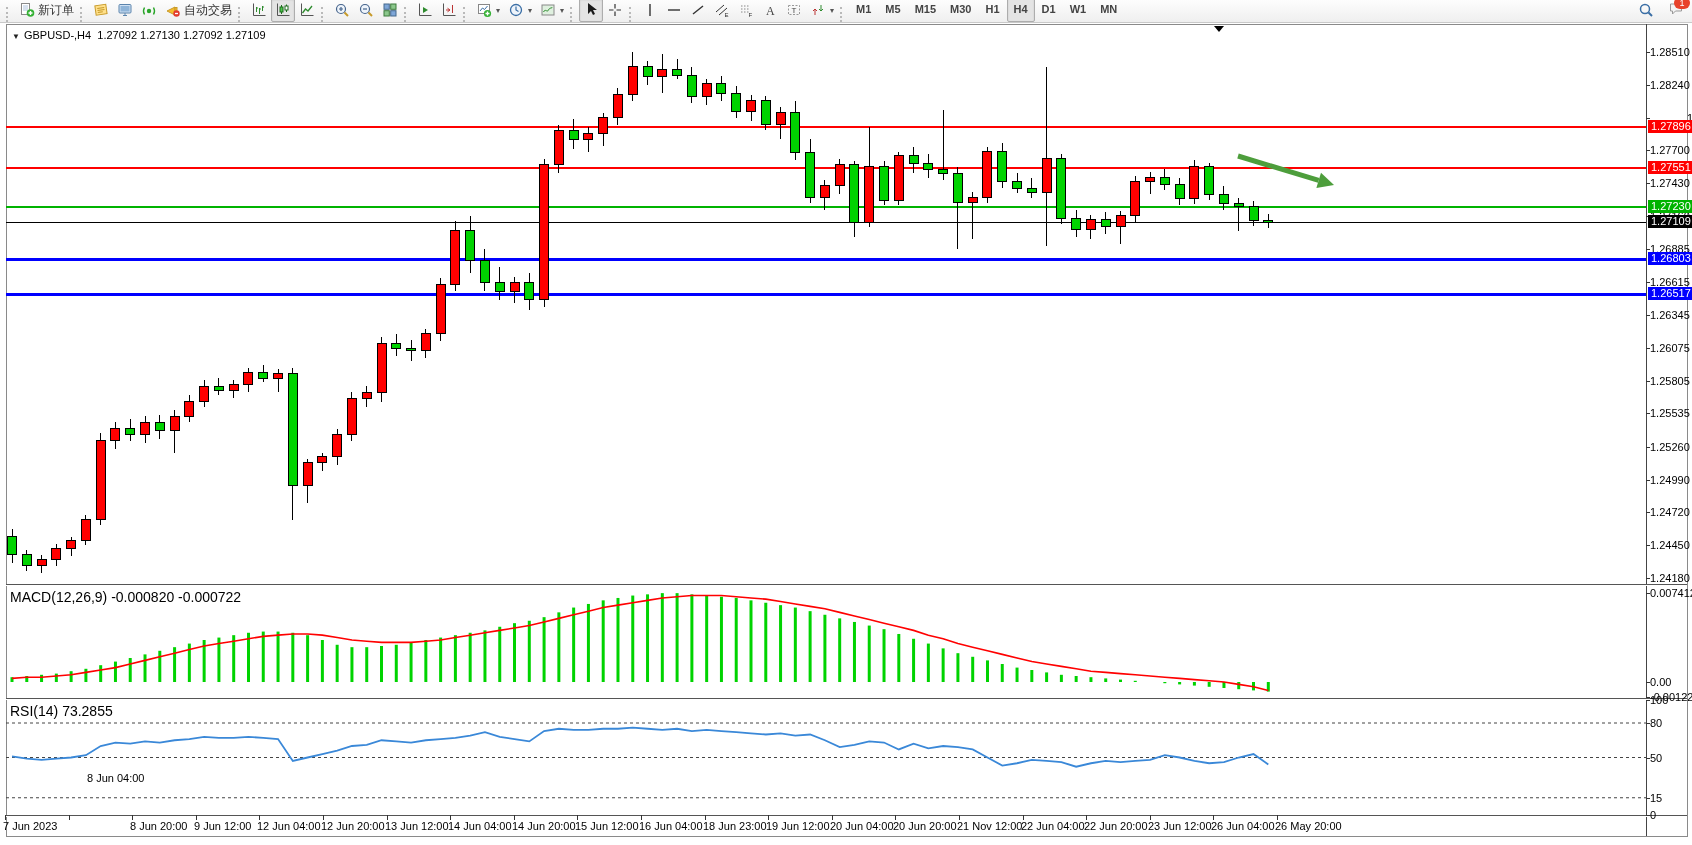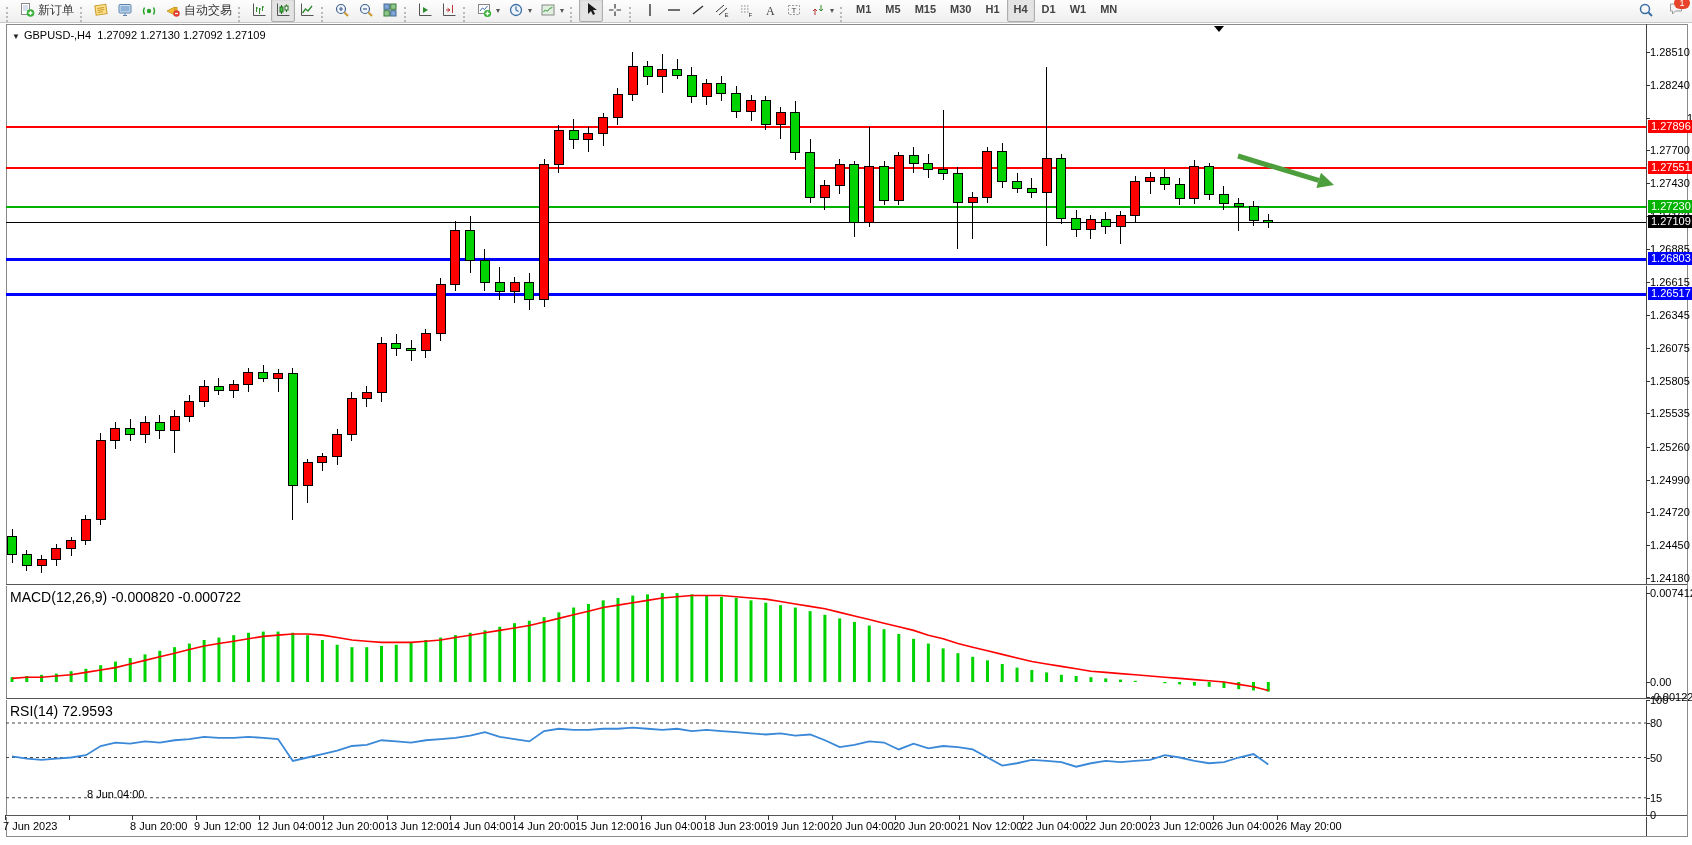--- a/index.html
+++ b/index.html
@@ -659,21 +659,21 @@
 
   <div id="chart-title">
     <span class="tri">▼</span><span>GBPUSD-,H4</span>&nbsp;&nbsp;<span>1.27092 1.27130 1.27092 1.27109</span>
   </div>
 
   <div class="panel-label" style="top:589px;">
     <span>MACD(12,26,9)</span>&nbsp;<span>-0.000820 -0.000722</span>
   </div>
 
   <div class="panel-label" style="top:703px;">
-    <span>RSI(14)</span>&nbsp;<span>72.9593</span>
+    <span>RSI(14)</span>&nbsp;<span>73.2855</span>
   </div>
 <div class="axlbl" style="left: 1650px; top: 46px;">1.28510</div>
     <div class="axlbl" style="left: 1650px; top: 79px;">1.28240</div>
     <div class="axlbl" style="left: 1650px; top: 112px; margin-left: 37px;">1.27970</div>
     <div class="axlbl" style="left: 1650px; top: 144px;">1.27700</div>
     <div class="axlbl" style="left: 1650px; top: 177px;">1.27430</div>
     <div class="axlbl" style="left: 1650px; top: 210px;">1.27160</div>
     <div class="axlbl" style="left: 1650px; top: 243px;">1.26885</div>
     <div class="axlbl" style="left: 1650px; top: 276px;">1.26615</div>
     <div class="axlbl" style="left: 1650px; top: 309px;">1.26345</div>
@@ -693,21 +693,21 @@
     <div class="axlbl" style="left: 1650px; top: 752px;">50</div>
     <div class="axlbl" style="left: 1650px; top: 792px;">15</div>
     <div class="axlbl" style="left: 1650px; top: 809px;">0</div>
     <div class="badge" style="left: 1648px; top: 120px; background: rgb(255, 0, 0);">1.27896</div>
     <div class="badge" style="left: 1648px; top: 161px; background: rgb(255, 0, 0);">1.27551</div>
     <div class="badge" style="left: 1648px; top: 200px; background: rgb(0, 179, 0);">1.27230</div>
     <div class="badge" style="left: 1648px; top: 215px; background: rgb(0, 0, 0);">1.27109</div>
     <div class="badge" style="left: 1648px; top: 252px; background: rgb(0, 0, 255);">1.26803</div>
     <div class="badge" style="left: 1648px; top: 287px; background: rgb(0, 0, 255);">1.26517</div>
     <div class="datelbl" style="left: 3px; top: 820px;">7 Jun 2023</div>
-    <div class="datelbl" style="left: 67px; top: 788px; padding-left: 20px;">8 Jun 04:00</div>
+    <div class="datelbl" style="left: 67px; top: 772px; padding-left: 20px;">8 Jun 04:00</div>
     <div class="datelbl" style="left: 130px; top: 820px;">8 Jun 20:00</div>
     <div class="datelbl" style="left: 194px; top: 820px;">9 Jun 12:00</div>
     <div class="datelbl" style="left: 257px; top: 820px;">12 Jun 04:00</div>
     <div class="datelbl" style="left: 321px; top: 820px;">12 Jun 20:00</div>
     <div class="datelbl" style="left: 385px; top: 820px;">13 Jun 12:00</div>
     <div class="datelbl" style="left: 448px; top: 820px;">14 Jun 04:00</div>
     <div class="datelbl" style="left: 512px; top: 820px;">14 Jun 20:00</div>
     <div class="datelbl" style="left: 575px; top: 820px;">15 Jun 12:00</div>
     <div class="datelbl" style="left: 639px; top: 820px;">16 Jun 04:00</div>
     <div class="datelbl" style="left: 703px; top: 820px;">18 Jun 23:00</div>

